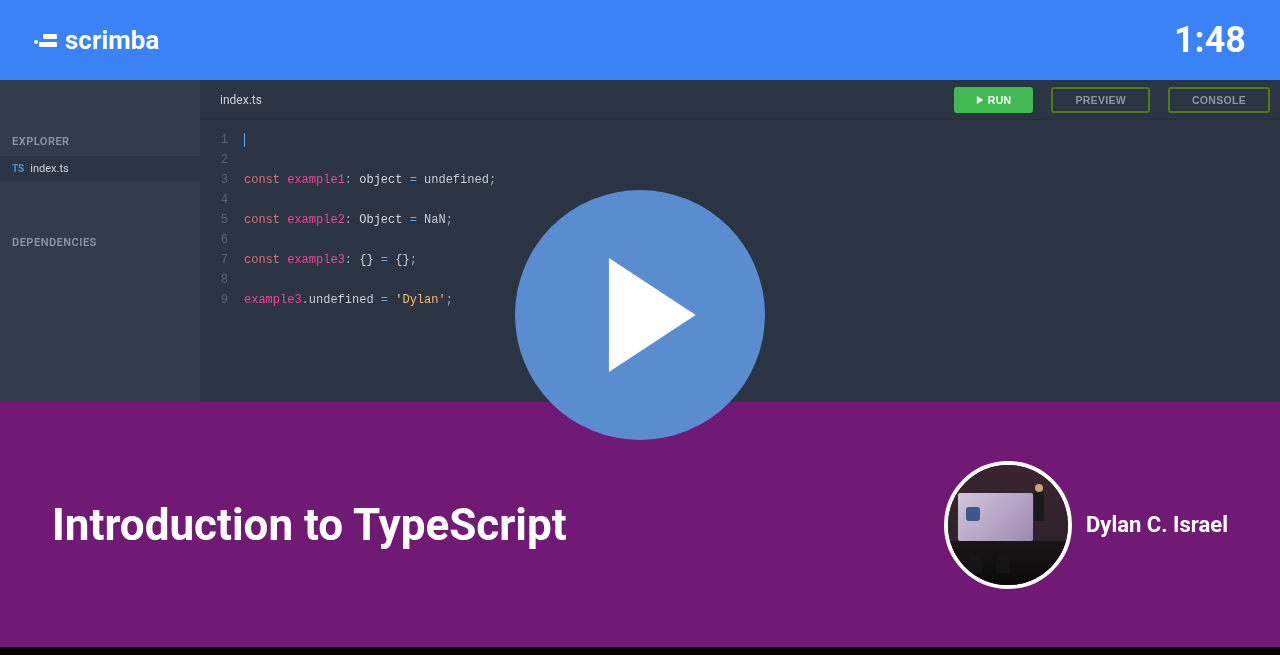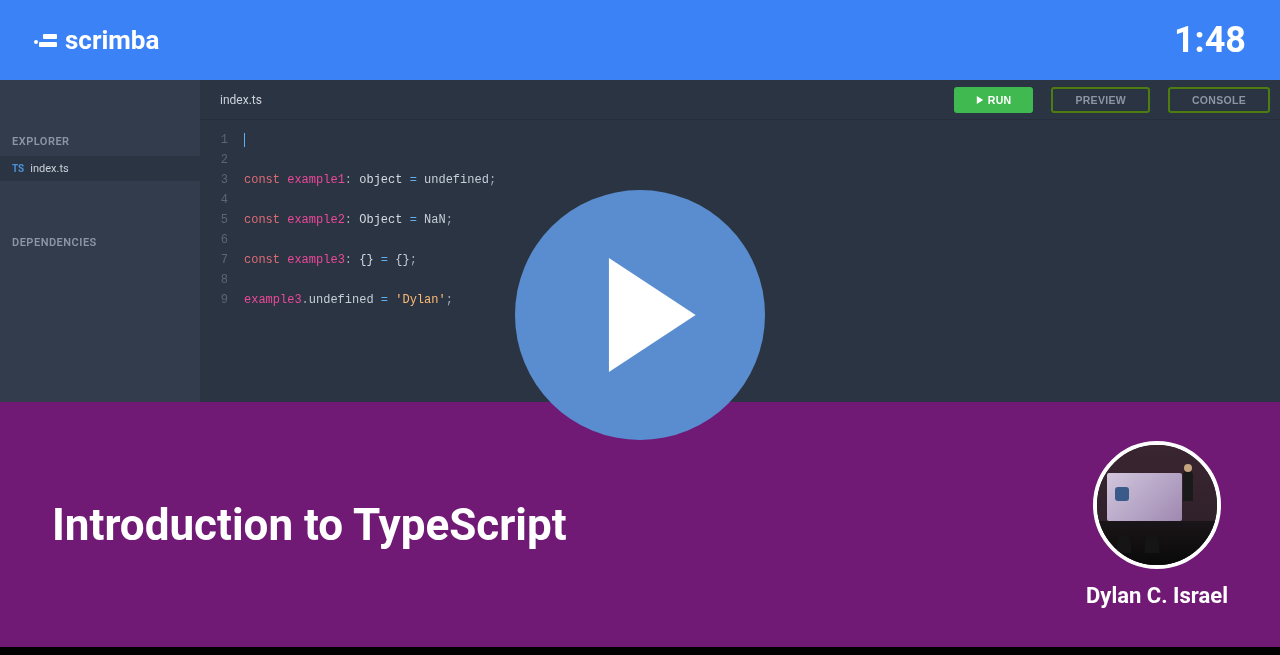--- a/index.html
+++ b/index.html
@@ -186,21 +186,21 @@
       justify-content: space-between;
       padding: 0 52px;
     }
     .course-title {
       font-size: 44px;
       font-weight: 700;
       color: #fff;
     }
     .instructor {
       display: flex;
-      flex-direction: column;
+      flex-direction: row;
       align-items: center;
       gap: 14px;
     }
     .avatar {
       width: 128px;
       height: 128px;
       border-radius: 50%;
       border: 4px solid #fff;
       background: #1a1d2a;
       display: flex;

